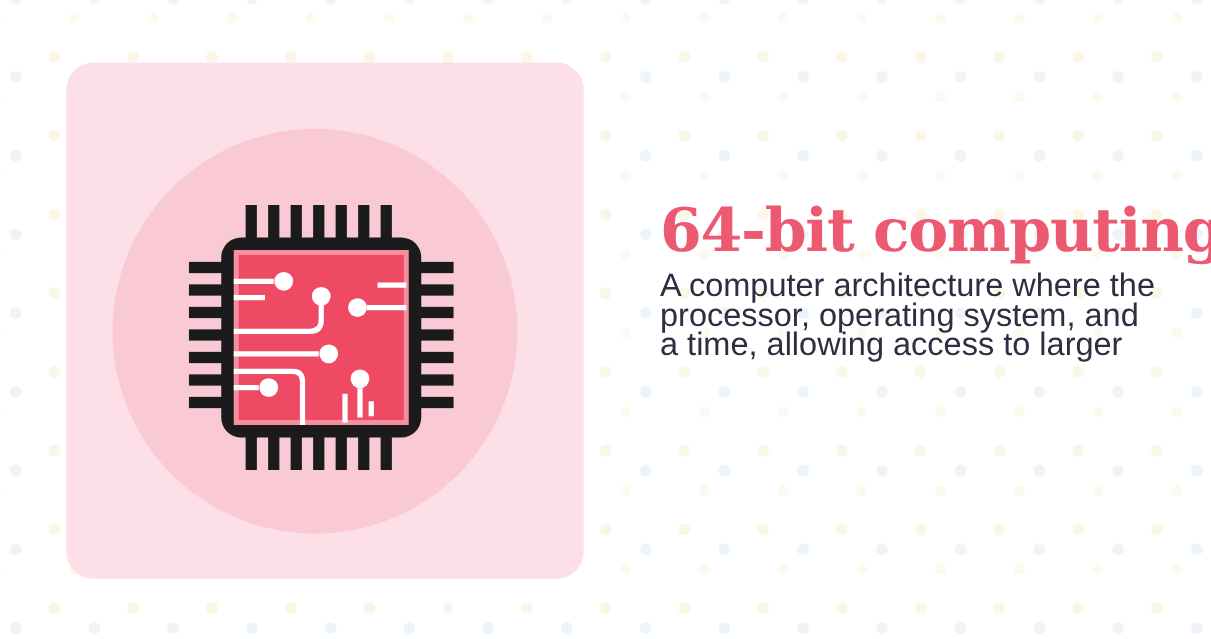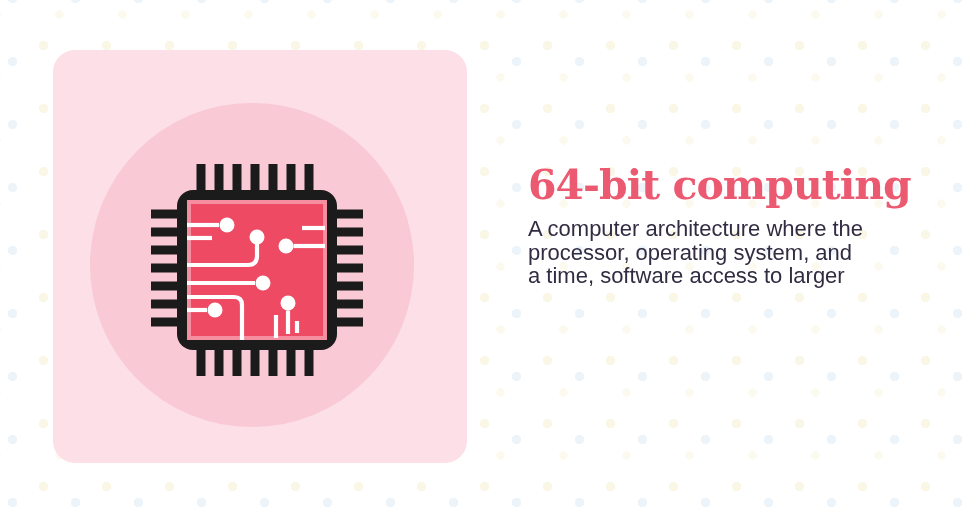--- a/index.html
+++ b/index.html
@@ -23,26 +23,26 @@
     background:#f9c9d5;border-radius:50%;
   }
   .chip{
     position:absolute;left:98px;top:114px;width:212px;height:212px;
   }
   .content{
     position:absolute;left:528px;top:162px;width:420px;
   }
   .title{
     font-family:"DejaVu Serif","Liberation Serif",serif;
-    font-weight:700;font-size:41px;line-height:46px;letter-spacing:-1px;
+    font-weight:700;font-size:48px;line-height:46px;letter-spacing:-1px;
     color:#ec5a72;margin:0;white-space:nowrap;
   }
   .desc{
     margin-top:9px;color:#322c42;
-    font-size:22px;line-height:23.5px;font-weight:400;
+    font-size:26px;line-height:23.5px;font-weight:400;
   }
   .desc .line{white-space:nowrap;}
 </style>
 </head>
 <body>
 
 <div class="card">
   <div class="halo"></div>
 
   <svg class="chip" viewBox="0 0 212 212" xmlns="http://www.w3.org/2000/svg">
@@ -108,15 +108,15 @@
       <circle cx="137" cy="139" r="7.5"></circle>
     </g>
   </svg>
 </div>
 
 <div class="content">
   <h1 class="title">64-bit computing</h1>
   <div class="desc">
     <div class="line">A computer architecture where the</div>
     <div class="line">processor, operating system, and</div>
-    <div class="line">a time, software access to larger</div>
+    <div class="line">a time, allowing access to larger</div>
   </div>
 </div>
 
 </body></html>

